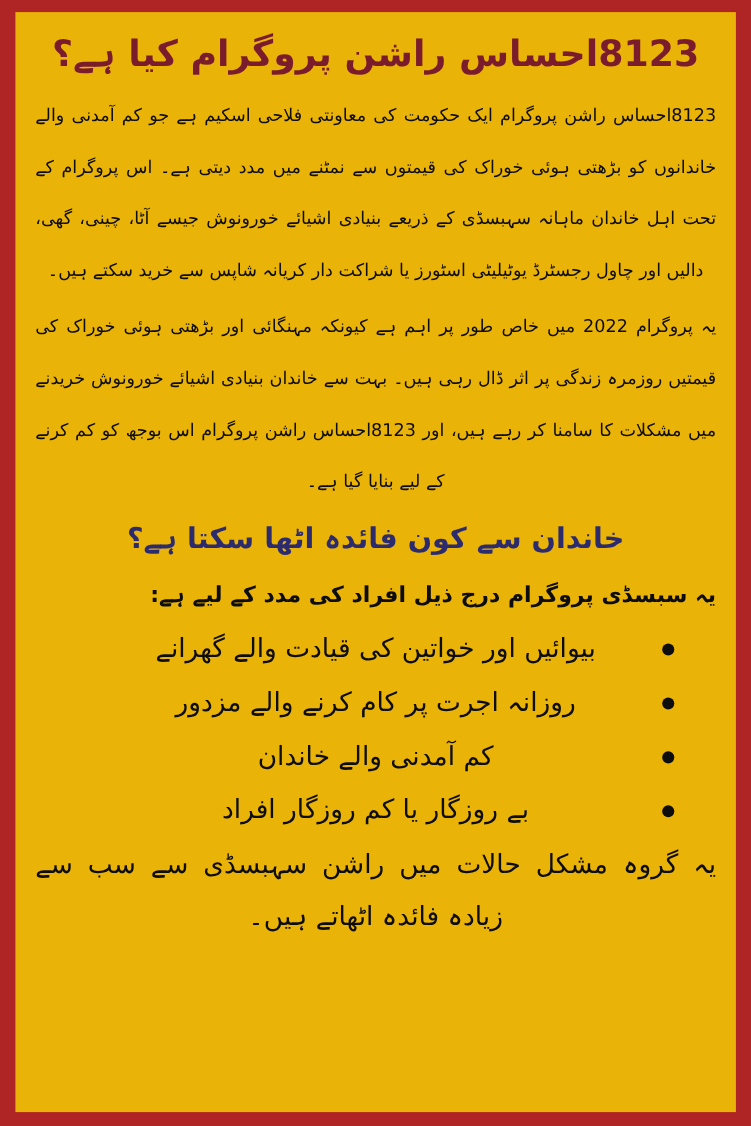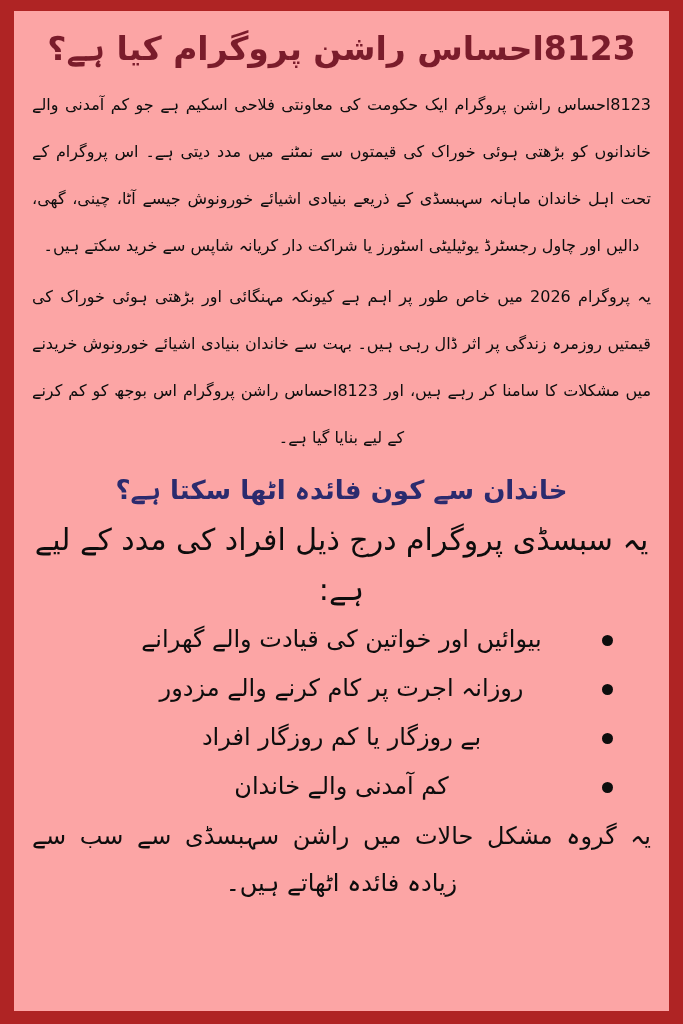--- a/index.html
+++ b/index.html
@@ -17,21 +17,21 @@
     position: absolute;
     inset: 0;
     background: #AF2424;
   }
   .panel {
     position: absolute;
     left: 14px;
     top: 11px;
     right: 14px;
     bottom: 13px;
-    background: #fca5a5;
+    background: #eab308;
     direction: rtl;
     padding: 10px 18px 8px 18px;
     overflow: hidden;
   }
   .doc-title {
     text-align: center;
     color: #7A1C2B;
     font-size: 33px;
     font-weight: bold;
     line-height: 56px;
@@ -46,24 +46,24 @@
     margin-bottom: 4px;
   }
   .sub-heading {
     text-align: center;
     color: #2B2B6E;
     font-size: 26px;
     font-weight: bold;
     line-height: 50px;
   }
   .list-intro {
-    text-align: center;
     color: #0d0d0d;
-    font-size: 30px;
+    font-size: 20px;
     line-height: 50px;
+    font-weight: bold;
   }
   .benef-list {
     list-style: none;
   }
   .benef-item {
     position: relative;
     text-align: center;
     color: #0d0d0d;
     font-size: 24px;
     line-height: 49px;
@@ -95,40 +95,40 @@
 <body>
 
 <div class="outer-frame"></div>
 
 <div class="panel">
 
   <h1 class="doc-title">8123احساس راشن پروگرام کیا ہے؟</h1>
 
   <p class="body-para">8123احساس راشن پروگرام ایک حکومت کی معاونتی فلاحی اسکیم ہے جو کم آمدنی والے خاندانوں کو بڑھتی ہوئی خوراک کی قیمتوں سے نمٹنے میں مدد دیتی ہے۔ اس پروگرام کے تحت اہل خاندان ماہانہ سہبسڈی کے ذریعے بنیادی اشیائے خورونوش جیسے آٹا، چینی، گھی، دالیں اور چاول رجسٹرڈ یوٹیلیٹی اسٹورز یا شراکت دار کریانہ شاپس سے خرید سکتے ہیں۔</p>
 
-  <p class="body-para">یہ پروگرام 2026 میں خاص طور پر اہم ہے کیونکہ مہنگائی اور بڑھتی ہوئی خوراک کی قیمتیں روزمرہ زندگی پر اثر ڈال رہی ہیں۔ بہت سے خاندان بنیادی اشیائے خورونوش خریدنے میں مشکلات کا سامنا کر رہے ہیں، اور 8123احساس راشن پروگرام اس بوجھ کو کم کرنے کے لیے بنایا گیا ہے۔</p>
+  <p class="body-para">یہ پروگرام 2022 میں خاص طور پر اہم ہے کیونکہ مہنگائی اور بڑھتی ہوئی خوراک کی قیمتیں روزمرہ زندگی پر اثر ڈال رہی ہیں۔ بہت سے خاندان بنیادی اشیائے خورونوش خریدنے میں مشکلات کا سامنا کر رہے ہیں، اور 8123احساس راشن پروگرام اس بوجھ کو کم کرنے کے لیے بنایا گیا ہے۔</p>
 
   <h2 class="sub-heading">خاندان سے کون فائدہ اٹھا سکتا ہے؟</h2>
 
   <p class="list-intro">یہ سبسڈی پروگرام درج ذیل افراد کی مدد کے لیے ہے:</p>
 
   <ul class="benef-list">
     <li class="benef-item">
       <span class="bullet-dot"></span>
       <span>بیوائیں اور خواتین کی قیادت والے گھرانے</span>
     </li>
     <li class="benef-item">
       <span class="bullet-dot"></span>
       <span>روزانہ اجرت پر کام کرنے والے مزدور</span>
     </li>
     <li class="benef-item">
       <span class="bullet-dot"></span>
-      <span>بے روزگار یا کم روزگار افراد</span>
+      <span>کم آمدنی والے خاندان</span>
     </li>
     <li class="benef-item">
       <span class="bullet-dot"></span>
-      <span>کم آمدنی والے خاندان</span>
+      <span>بے روزگار یا کم روزگار افراد</span>
     </li>
   </ul>
 
   <p class="closing-para">یہ گروہ مشکل حالات میں راشن سہبسڈی سے سب سے زیادہ فائدہ اٹھاتے ہیں۔</p>
 
 </div>
 
 </body></html>

